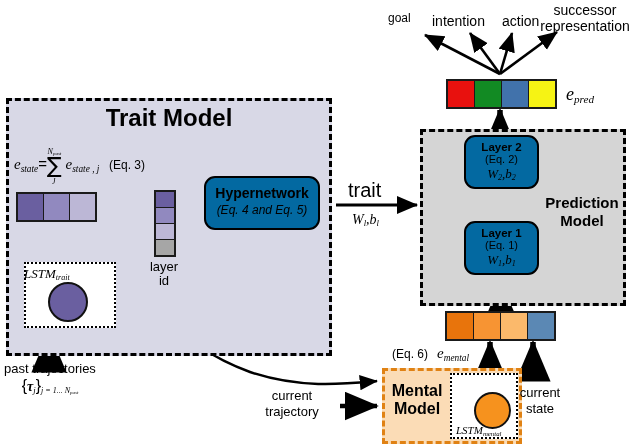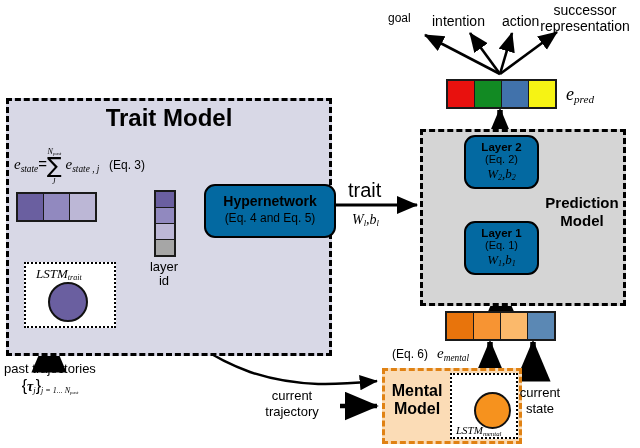--- a/index.html
+++ b/index.html
@@ -25,21 +25,21 @@
   #mental-label{left:386px;top:382px;width:62px;font-size:16px;font-weight:bold;
      text-align:center;line-height:1.15;}
   #lstm-mental{left:450px;top:373px;width:68px;height:66px;background:#ffffff;
      border:2px dotted #000;box-sizing:border-box;}
   #lstm-trait{left:24px;top:262px;width:92px;height:66px;background:#ffffff;
      border:2px dotted #000;box-sizing:border-box;}
 
   
   .rbox{background:#0369a1;border:2.5px solid #000;border-radius:11px;
         box-sizing:border-box;text-align:center;}
-  #hyper{left:204px;top:184px;width:132px;height:54px;}
+  #hyper{left:204px;top:176px;width:116px;height:54px;}
   #layer2{left:464px;top:135px;width:75px;height:54px;}
   #layer1{left:464px;top:221px;width:75px;height:54px;}
 
   
   .strip{display:flex;border:2px solid #1a1a1a;box-sizing:content-box;}
   .strip > i{display:block;border-right:1.6px solid #1a1a1a;}
   .strip > i:last-child{border-right:none;}
   .vstrip{display:flex;flex-direction:column;border:2px solid #1a1a1a;}
   .vstrip > i{display:block;border-bottom:1.6px solid #1a1a1a;}
   .vstrip > i:last-child{border-bottom:none;}
@@ -144,25 +144,25 @@
     <i style="background:#a6a6a6"></i>
   </div>
 
   <div class="abs lbl ctr" style="left:138px;top:260px;width:52px;">
     <div>layer</div>
     <div>id</div>
   </div>
 
   <div class="abs rbox" id="hyper">
     <div class="bold" style="font-size:14px;margin-top:7px;">Hypernetwork</div>
-    <div style="font-size:12px;margin-top:2px;">(Eq. 4 and Eq. 5)</div>
+    <div style="font-size:12px;margin-top:2px;font-style:italic;">(Eq. 4 and Eq. 5)</div>
   </div>
 
   <div class="abs" id="lstm-trait"></div>
-  <div class="abs ital" style="left:36px;top:266px;font-size:13px;">
+  <div class="abs ital" style="left:24px;top:266px;font-size:13px;">
     <span>LSTM</span><sub>trait</sub>
   </div>
   <div class="abs circ" id="circ-trait"></div>
 
   <div class="abs lbl ctr" style="left:0px;top:362px;width:100px;">
     <div>past trajectories</div>
     <div style="margin-top:2px;font-size:14px;">
       <span style="font-size:16px;">{</span><span class="ital bold">τ</span><sub class="ital">j</sub><span style="font-size:16px;">}</span><sub class="ital" style="font-size:8px;"><span>j = 1... N</span><sub>past</sub></sub>
     </div>
   </div>

